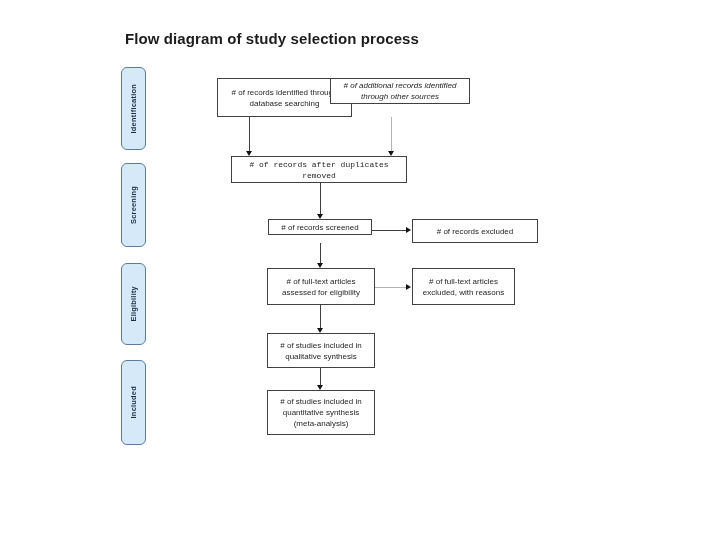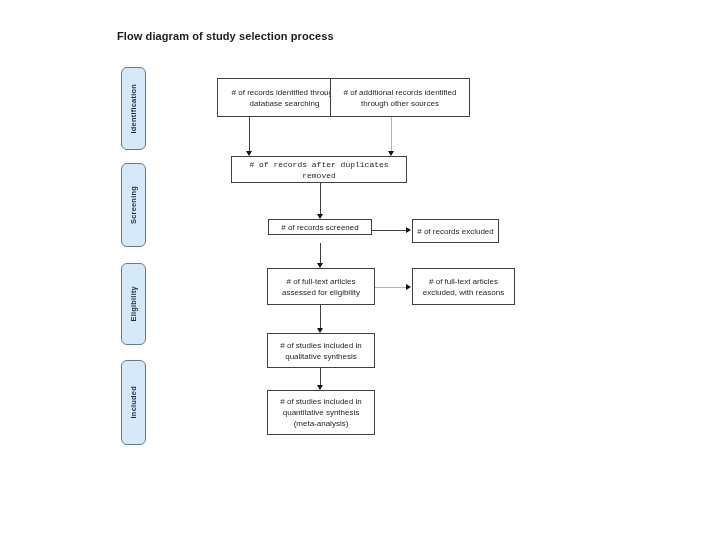--- a/index.html
+++ b/index.html
@@ -2,22 +2,22 @@
 <html><head>
 <meta charset="utf-8">
 <style>
   html,body{margin:0;padding:0;}
   body{
     width:728px;height:546px;position:relative;overflow:hidden;
     background:#ffffff;
     font-family:"Liberation Sans", sans-serif;
   }
   .page-title{
-    position:absolute;left:117px;top:30px;
-    font-size:11px;font-weight:bold;color:#1c1c1c;letter-spacing:0.1px;
+    position:absolute;left:125px;top:30px;
+    font-size:15px;font-weight:bold;color:#1c1c1c;letter-spacing:0.1px;
   }
   
   .stage{
     position:absolute;left:121px;width:25px;
     background:#d6e9f8;border:1.2px solid #5b7d9b;border-radius:6px;
     box-sizing:border-box;
     display:flex;align-items:center;justify-content:center;
   }
   .stage span{
     writing-mode:vertical-rl;transform:rotate(180deg);
@@ -60,25 +60,25 @@
 </div>
 <div class="stage" style="top:263px;height:82px;">
   <span>Eligibility</span>
 </div>
 <div class="stage" style="top:360px;height:85px;">
   <span>Included</span>
 </div>
 
 <div class="fbox" style="left:173px;top:78px;width:135px;height:39px;margin-left:44px;"># of records identified through
 database searching</div>
-<div class="fbox" style="left:330px;top:78px;width:140px;height:39px;"># of additional records identified
+<div class="fbox" style="left:330px;top:78px;width:140px;height:26px;font-style:italic;"># of additional records identified
 through other sources</div>
 <div class="fbox" style="left:231px;top:156px;width:176px;height:27px;font-family:Liberation Mono, monospace;"># of records after duplicates removed</div>
 <div class="fbox" style="left:268px;top:219px;width:104px;height:16px;"># of records screened</div>
-<div class="fbox" style="left:412px;top:219px;width:87px;height:24px;"># of records excluded</div>
+<div class="fbox" style="left:412px;top:219px;width:126px;height:24px;"># of records excluded</div>
 <div class="fbox" style="left:267px;top:268px;width:108px;height:37px;"># of full-text articles
 assessed for eligibility</div>
 <div class="fbox" style="left:412px;top:268px;width:103px;height:37px;"># of full-text articles
 excluded, with reasons</div>
 <div class="fbox" style="left:267px;top:333px;width:108px;height:35px;"># of studies included in
 qualitative synthesis</div>
 <div class="fbox" style="left:267px;top:390px;width:108px;height:45px;"># of studies included in
 quantitative synthesis
 (meta-analysis)</div>
 

